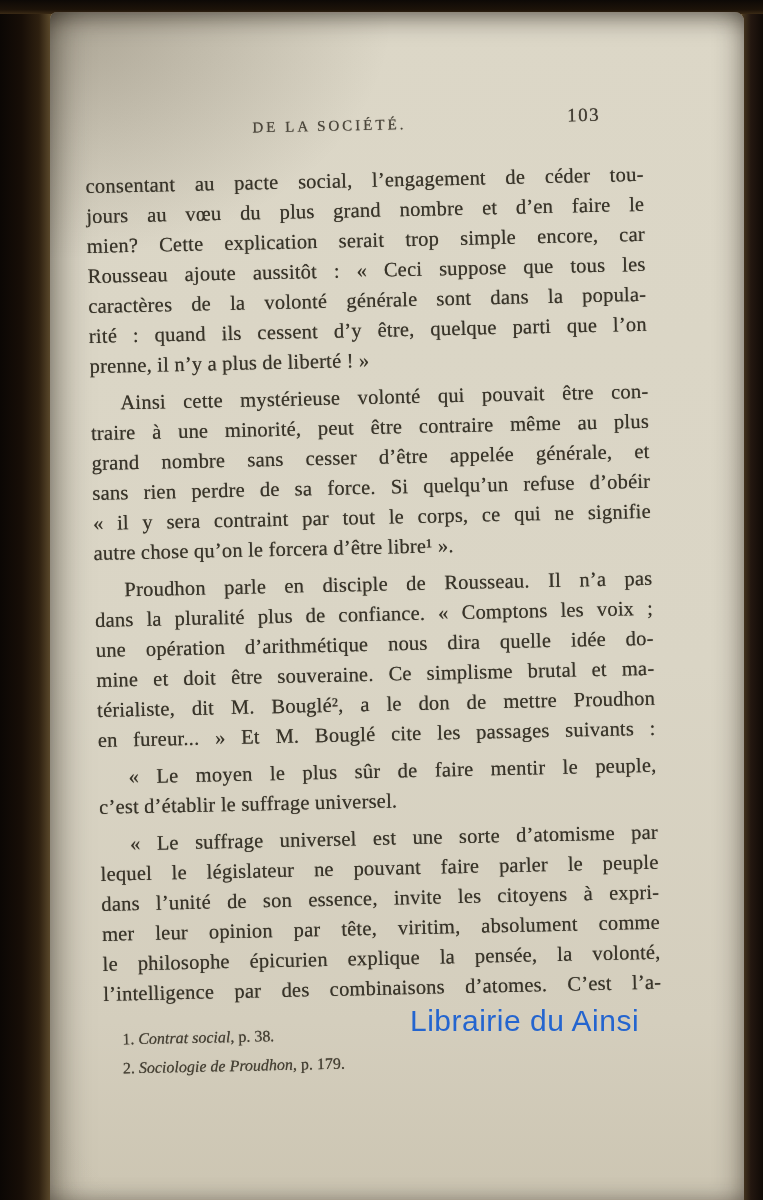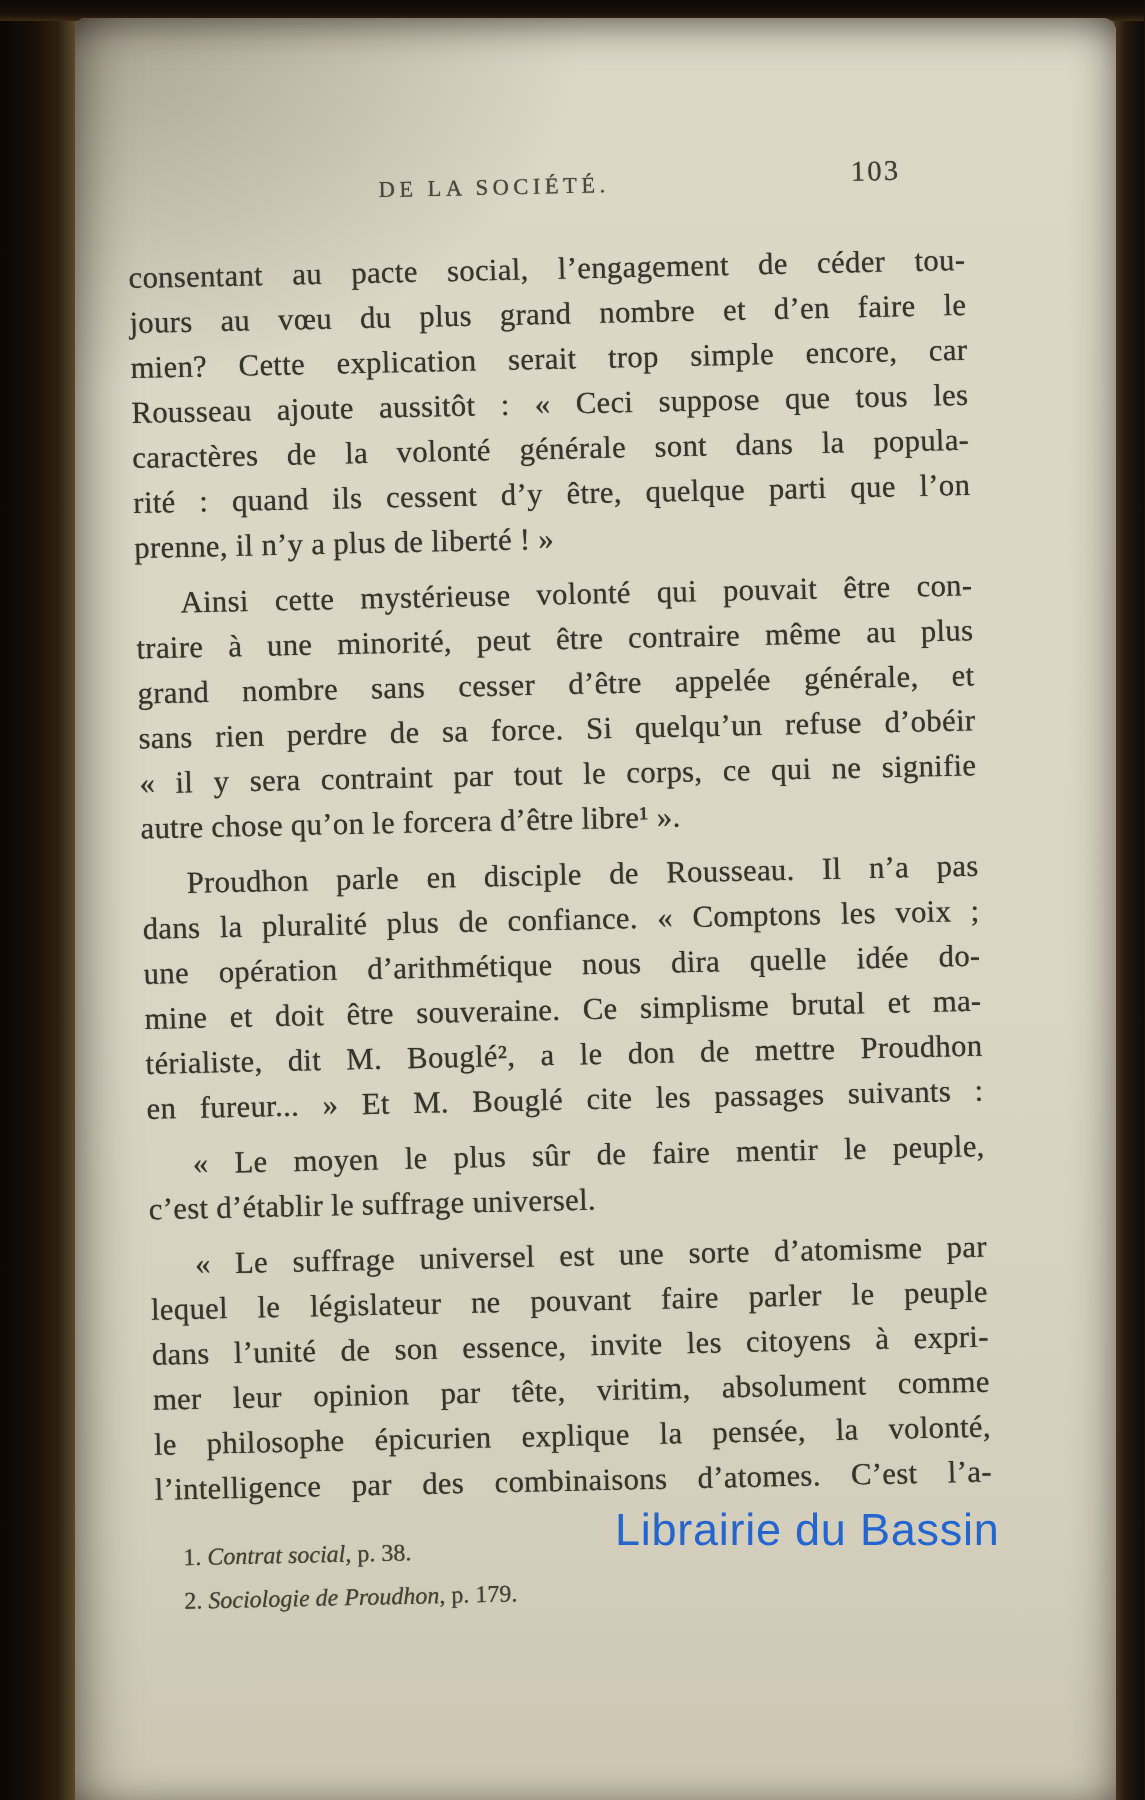--- a/index.html
+++ b/index.html
@@ -165,14 +165,14 @@
         </div>
 
       <div class="footnotes">
           <div class="footnote"><span>1. </span><span class="it">Contrat social</span><span>, p. 38.</span></div>
           <div class="footnote"><span>2. </span><span class="it">Sociologie de Proudhon</span><span>, p. 179.</span></div>
         </div>
 
     </div>
   </div>
 
-  <div class="watermark" style="color: rgb(36, 101, 207);">Librairie du Bassin</div>
+  <div class="watermark" style="color: rgb(36, 101, 207);">Librairie du Ainsi</div>
 </div>
 
 </body></html>

